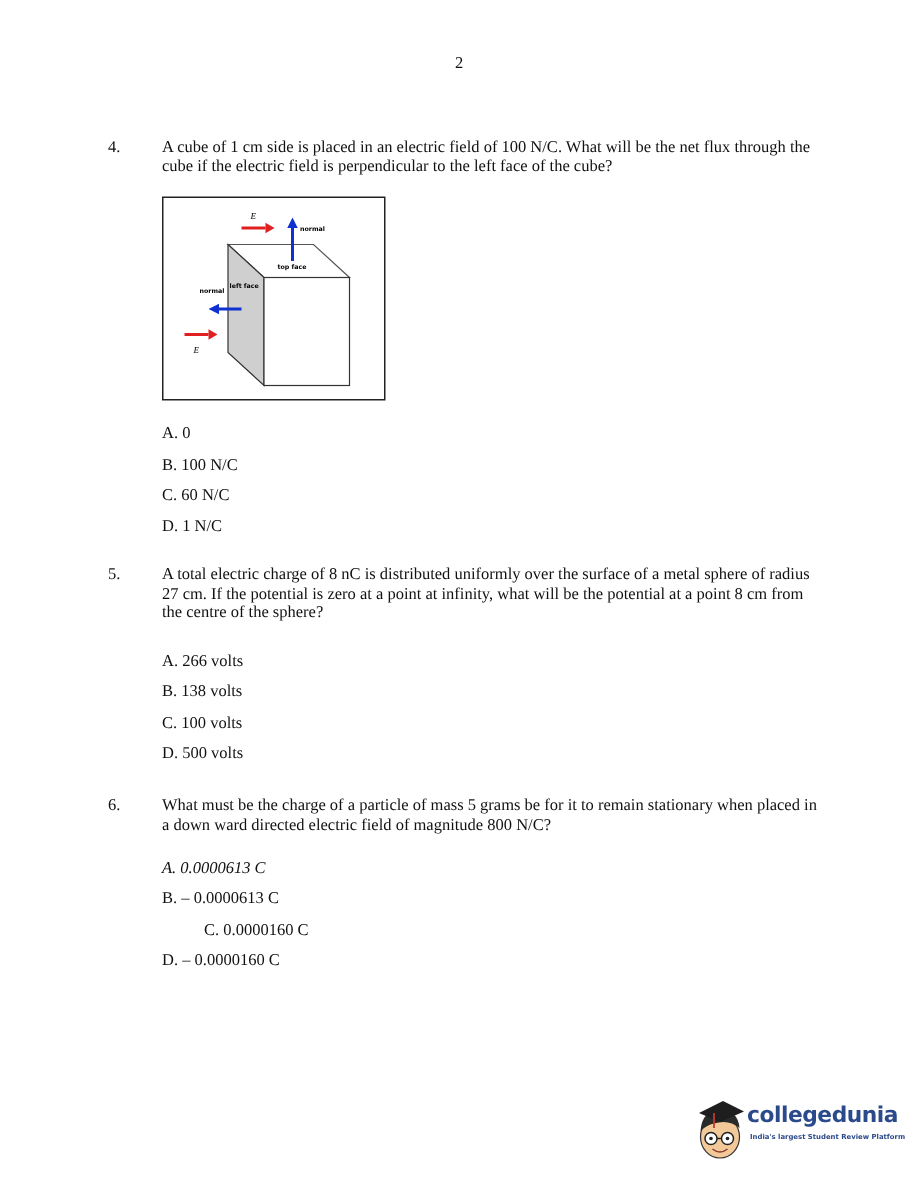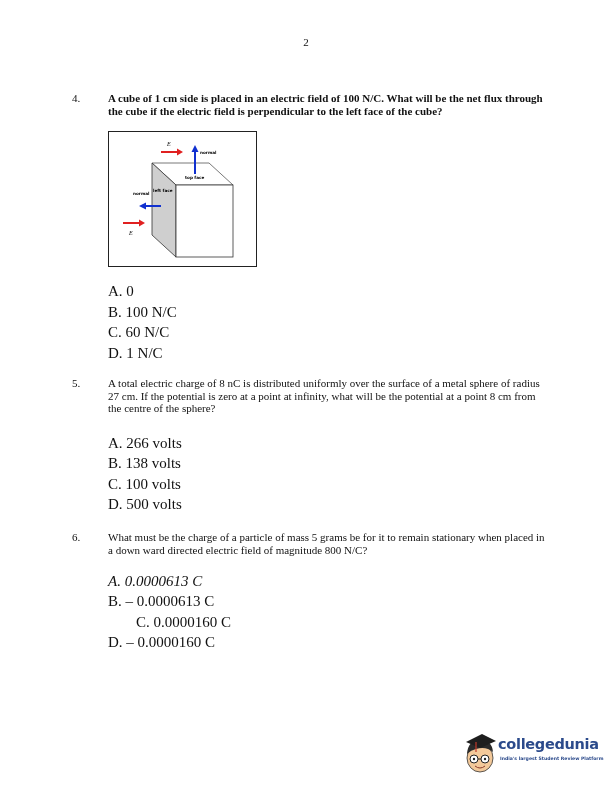--- a/index.html
+++ b/index.html
@@ -2,37 +2,37 @@
 <html><head>
 <meta charset="utf-8">
 <style>
   html, body { margin: 0; padding: 0; background: #ffffff; }
   body { width: 612px; height: 792px; position: relative; overflow: hidden;
          font-family: "Liberation Serif", serif; color: #111; }
   .page-number { position: absolute; top: 36px; left: 0; width: 612px; text-align: center;
                  font-size: 11px; }
   .q-num { position: absolute; left: 72px; font-size: 11px; }
   .q-text { position: absolute; left: 108px; width: 440px; font-size: 11px; line-height: 12.6px; }
-  .option { position: absolute; left: 108px; font-size: 15px; }
+  .option { position: absolute; left: 108px; font-size: 11px; }
   .diagram { position: absolute; left: 108px; top: 131px; width: 149px; height: 136px;
              border: 1px solid #222; box-sizing: border-box; background: #fff; }
   .diagram svg { position: absolute; left: 0; top: 0; }
   .logo { position: absolute; left: 462px; top: 730px; width: 140px; height: 50px; }
   .logo-name { position: absolute; left: 36px; top: 6px; font-family: "DejaVu Sans", sans-serif;
                font-size: 14.5px; font-weight: bold; color: #2b4a8b; letter-spacing: -0.3px; }
   .logo-tag { position: absolute; left: 38px; top: 26px; font-family: "DejaVu Sans", sans-serif;
               font-size: 4.6px; font-weight: bold; color: #2b4a8b; white-space: nowrap; }
 </style>
 </head>
 <body>
 
 <div class="page-number">2</div>
 
 <div class="q-num" style="top:92px;">4.</div>
-<div class="q-text" style="top:92px;font-weight:bold;">A cube of 1 cm side is placed in an electric field of 100 N/C.  What will be the net flux through the cube if the electric field is perpendicular to the left face of the cube?</div>
+<div class="q-text" style="top:92px;">A cube of 1 cm side is placed in an electric field of 100 N/C.  What will be the net flux through the cube if the electric field is perpendicular to the left face of the cube?</div>
 
 <div class="diagram">
   <svg width="149" height="136" viewBox="0 0 149 136">
 
     <polygon points="43,31 100,31 124,53 67,53" fill="#fff" stroke="#555" stroke-width="0.8"></polygon>
 
     <polygon points="43,31 67,53 67,125 43,103" fill="#cfcfcf" stroke="#333" stroke-width="0.8"></polygon>
 
     <rect x="67" y="53" width="57" height="72" fill="#fff" stroke="#333" stroke-width="0.8"></rect>
 

